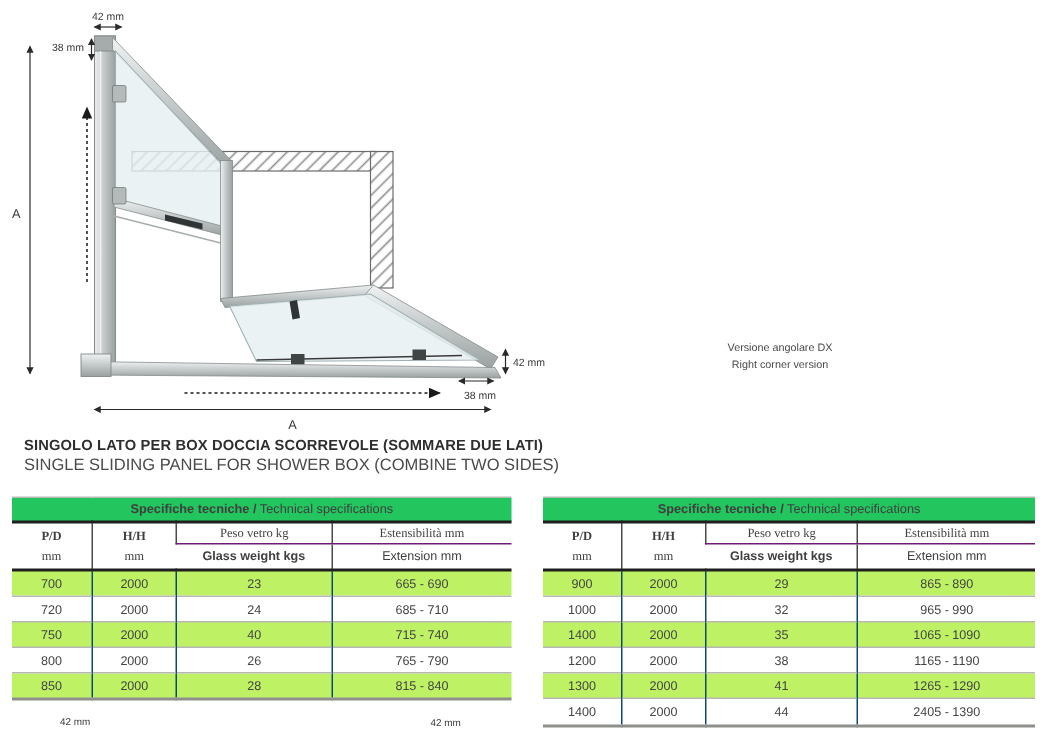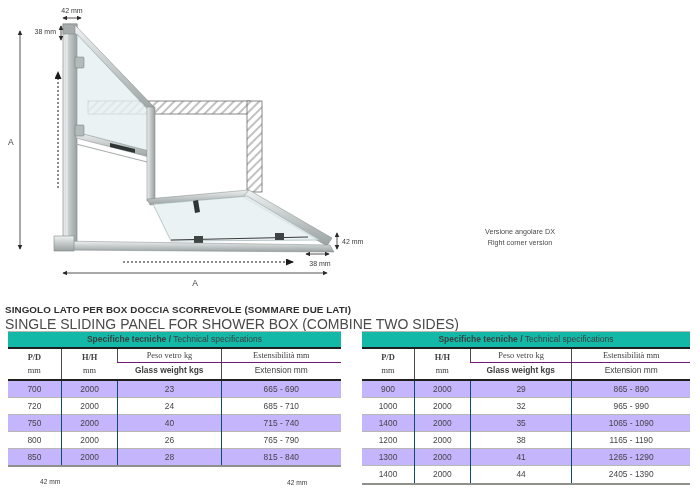--- a/index.html
+++ b/index.html
@@ -7,48 +7,48 @@
   .sheet {
     position:relative; width:700px; height:491px; background:#ffffff;
     font-family:"Liberation Sans", sans-serif; color:#3a3a3a; overflow:hidden;
   }
   
   .diagram { position:absolute; left:0; top:0; width:700px; height:290px; }
   .dimtext { font-size:7px; fill:#3a3a3a; }
   .captext { font-size:7.2px; fill:#4a4a4a; }
   .atext   { font-size:8.5px; fill:#3a3a3a; }
   
-  .heading { position:absolute; left:5px; top:292px; width:560px;margin-top:12px; }
+  .heading { position:absolute; left:16px; top:292px; width:560px; }
   .heading .t1 { font-size:9.8px; font-weight:bold; color:#2e2e2e; letter-spacing:.1px; }
-  .heading .t2 { font-size:14px; color:#4a4a4a; margin-top:1px; }
+  .heading .t2 { font-size:11px; color:#4a4a4a; margin-top:1px; }
   
   .spec-table { position:absolute; top:331px; border-collapse:collapse; table-layout:fixed;
                 font-size:8.4px; color:#3f3f3f; }
   .spec-table.left  { left:8px;   width:333px; }
   .spec-table.right { left:362px; width:328px; }
   .spec-table th, .spec-table td { text-align:center; font-weight:normal; }
   .spec-table .band {
-    background:#14b8a6; border-top:1px solid #b7b7b4;
+    background:#22c55e; border-top:1px solid #b7b7b4;
     border-bottom:2px solid #1f1f1f; padding:2px 0 2.5px 0; font-size:8.5px;
   }
   .band b { font-weight:bold; }
   .hrow th { border-left:1px solid #4a4a4a; padding:2px 0; font-size:8.4px;font-family:Liberation Serif, serif; }
   .hrow th:first-child { border-left:none; }
   .hrow .sub { border-bottom:1px solid #701a75; }
   .hrow .dual { line-height:1.55; }
   .hrow .bld { font-weight:bold; }
   .hrow2 th { border-left:1px solid #4a4a4a; padding:2px 0 3px 0; }
   .hrow2 th:first-child { border-left:none;font-weight:bold; }
   .spec-table thead { border-bottom:2px solid #1f1f1f; }
   .spec-table tbody td {
     padding:3px 0 3.2px 0; border-left:1px solid #0c4a6e; border-top:1px solid #b7b7b4;
     color:#454545;
   }
   .spec-table tbody td:first-child { border-left:none; }
-  .spec-table tbody tr.shade { background:#c4b5fd; }
+  .spec-table tbody tr.shade { background:#bef264; }
   .spec-table tbody { border-bottom:2px solid #8f8f8c; }
   .col-pd  { width:16%; } .col-hh { width:17%; } .col-pv { width:31%; } .col-es { width:36%; }
   
   .foot-dim { position:absolute; font-size:6.6px; color:#3a3a3a; }
   .foot-dim.a { left:40px; top:478px; }
   .foot-dim.b { left:287px; top:479px; }
 </style>
 </head>
 <body>
 

